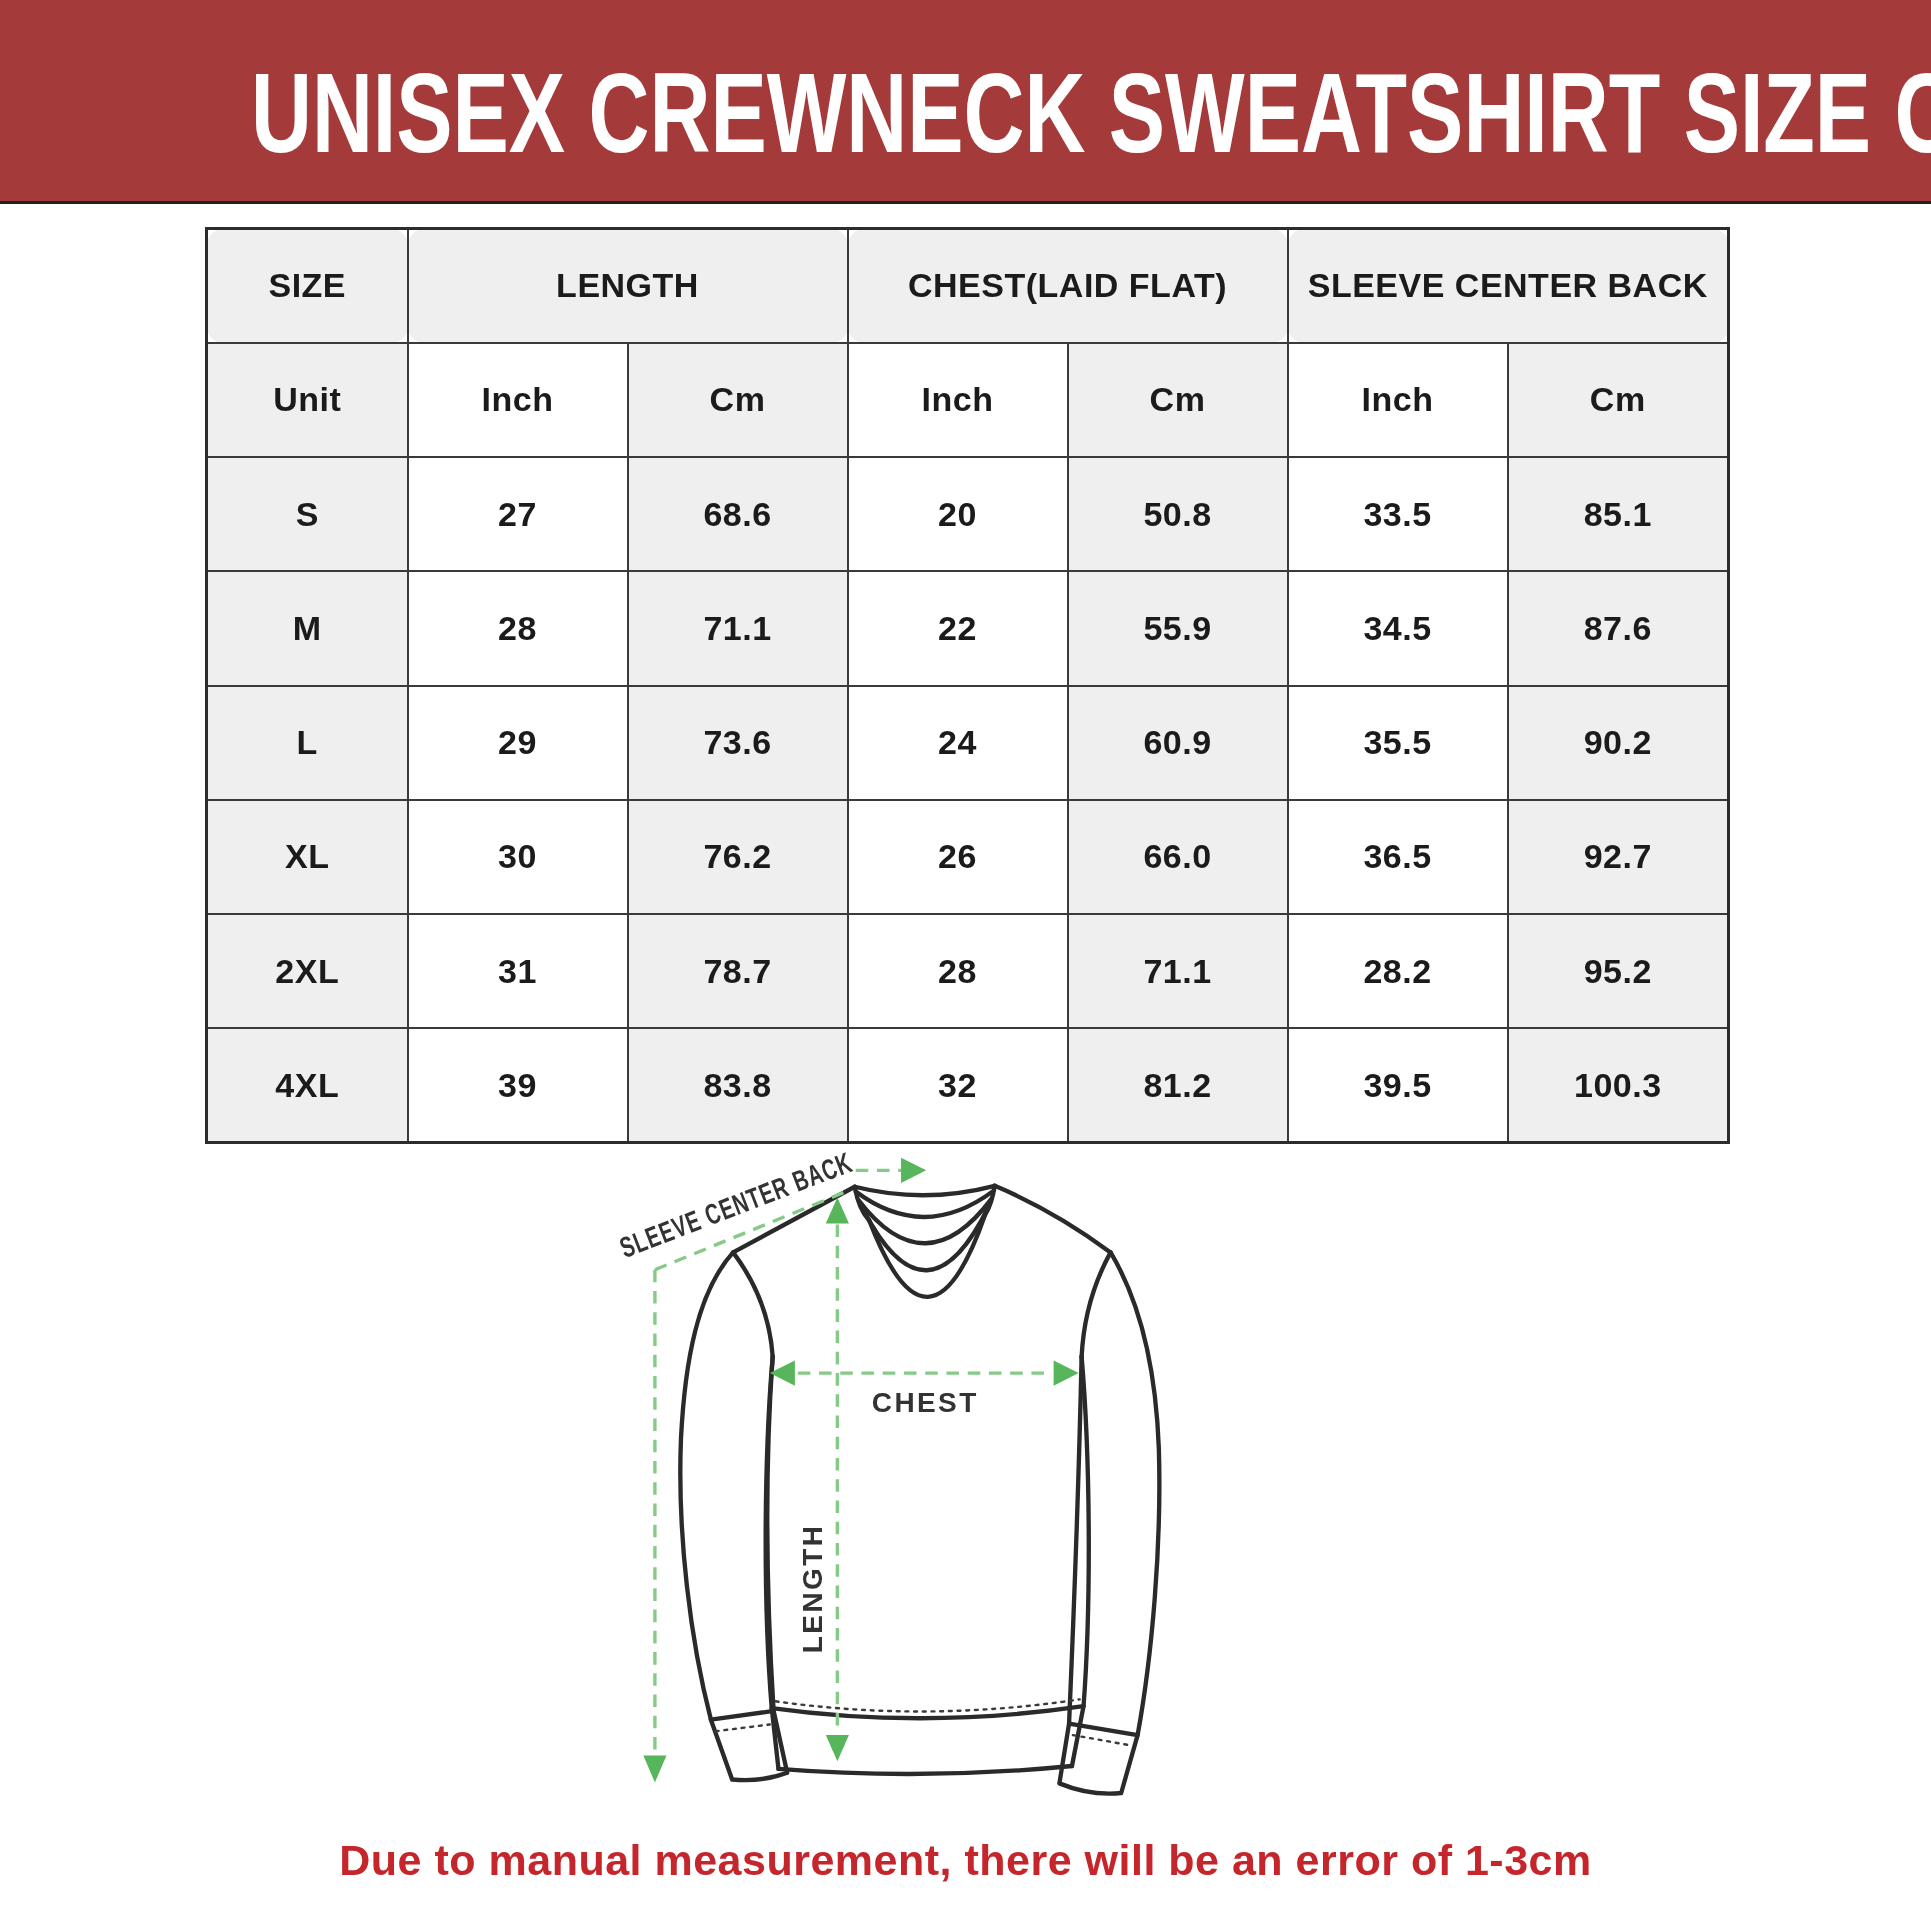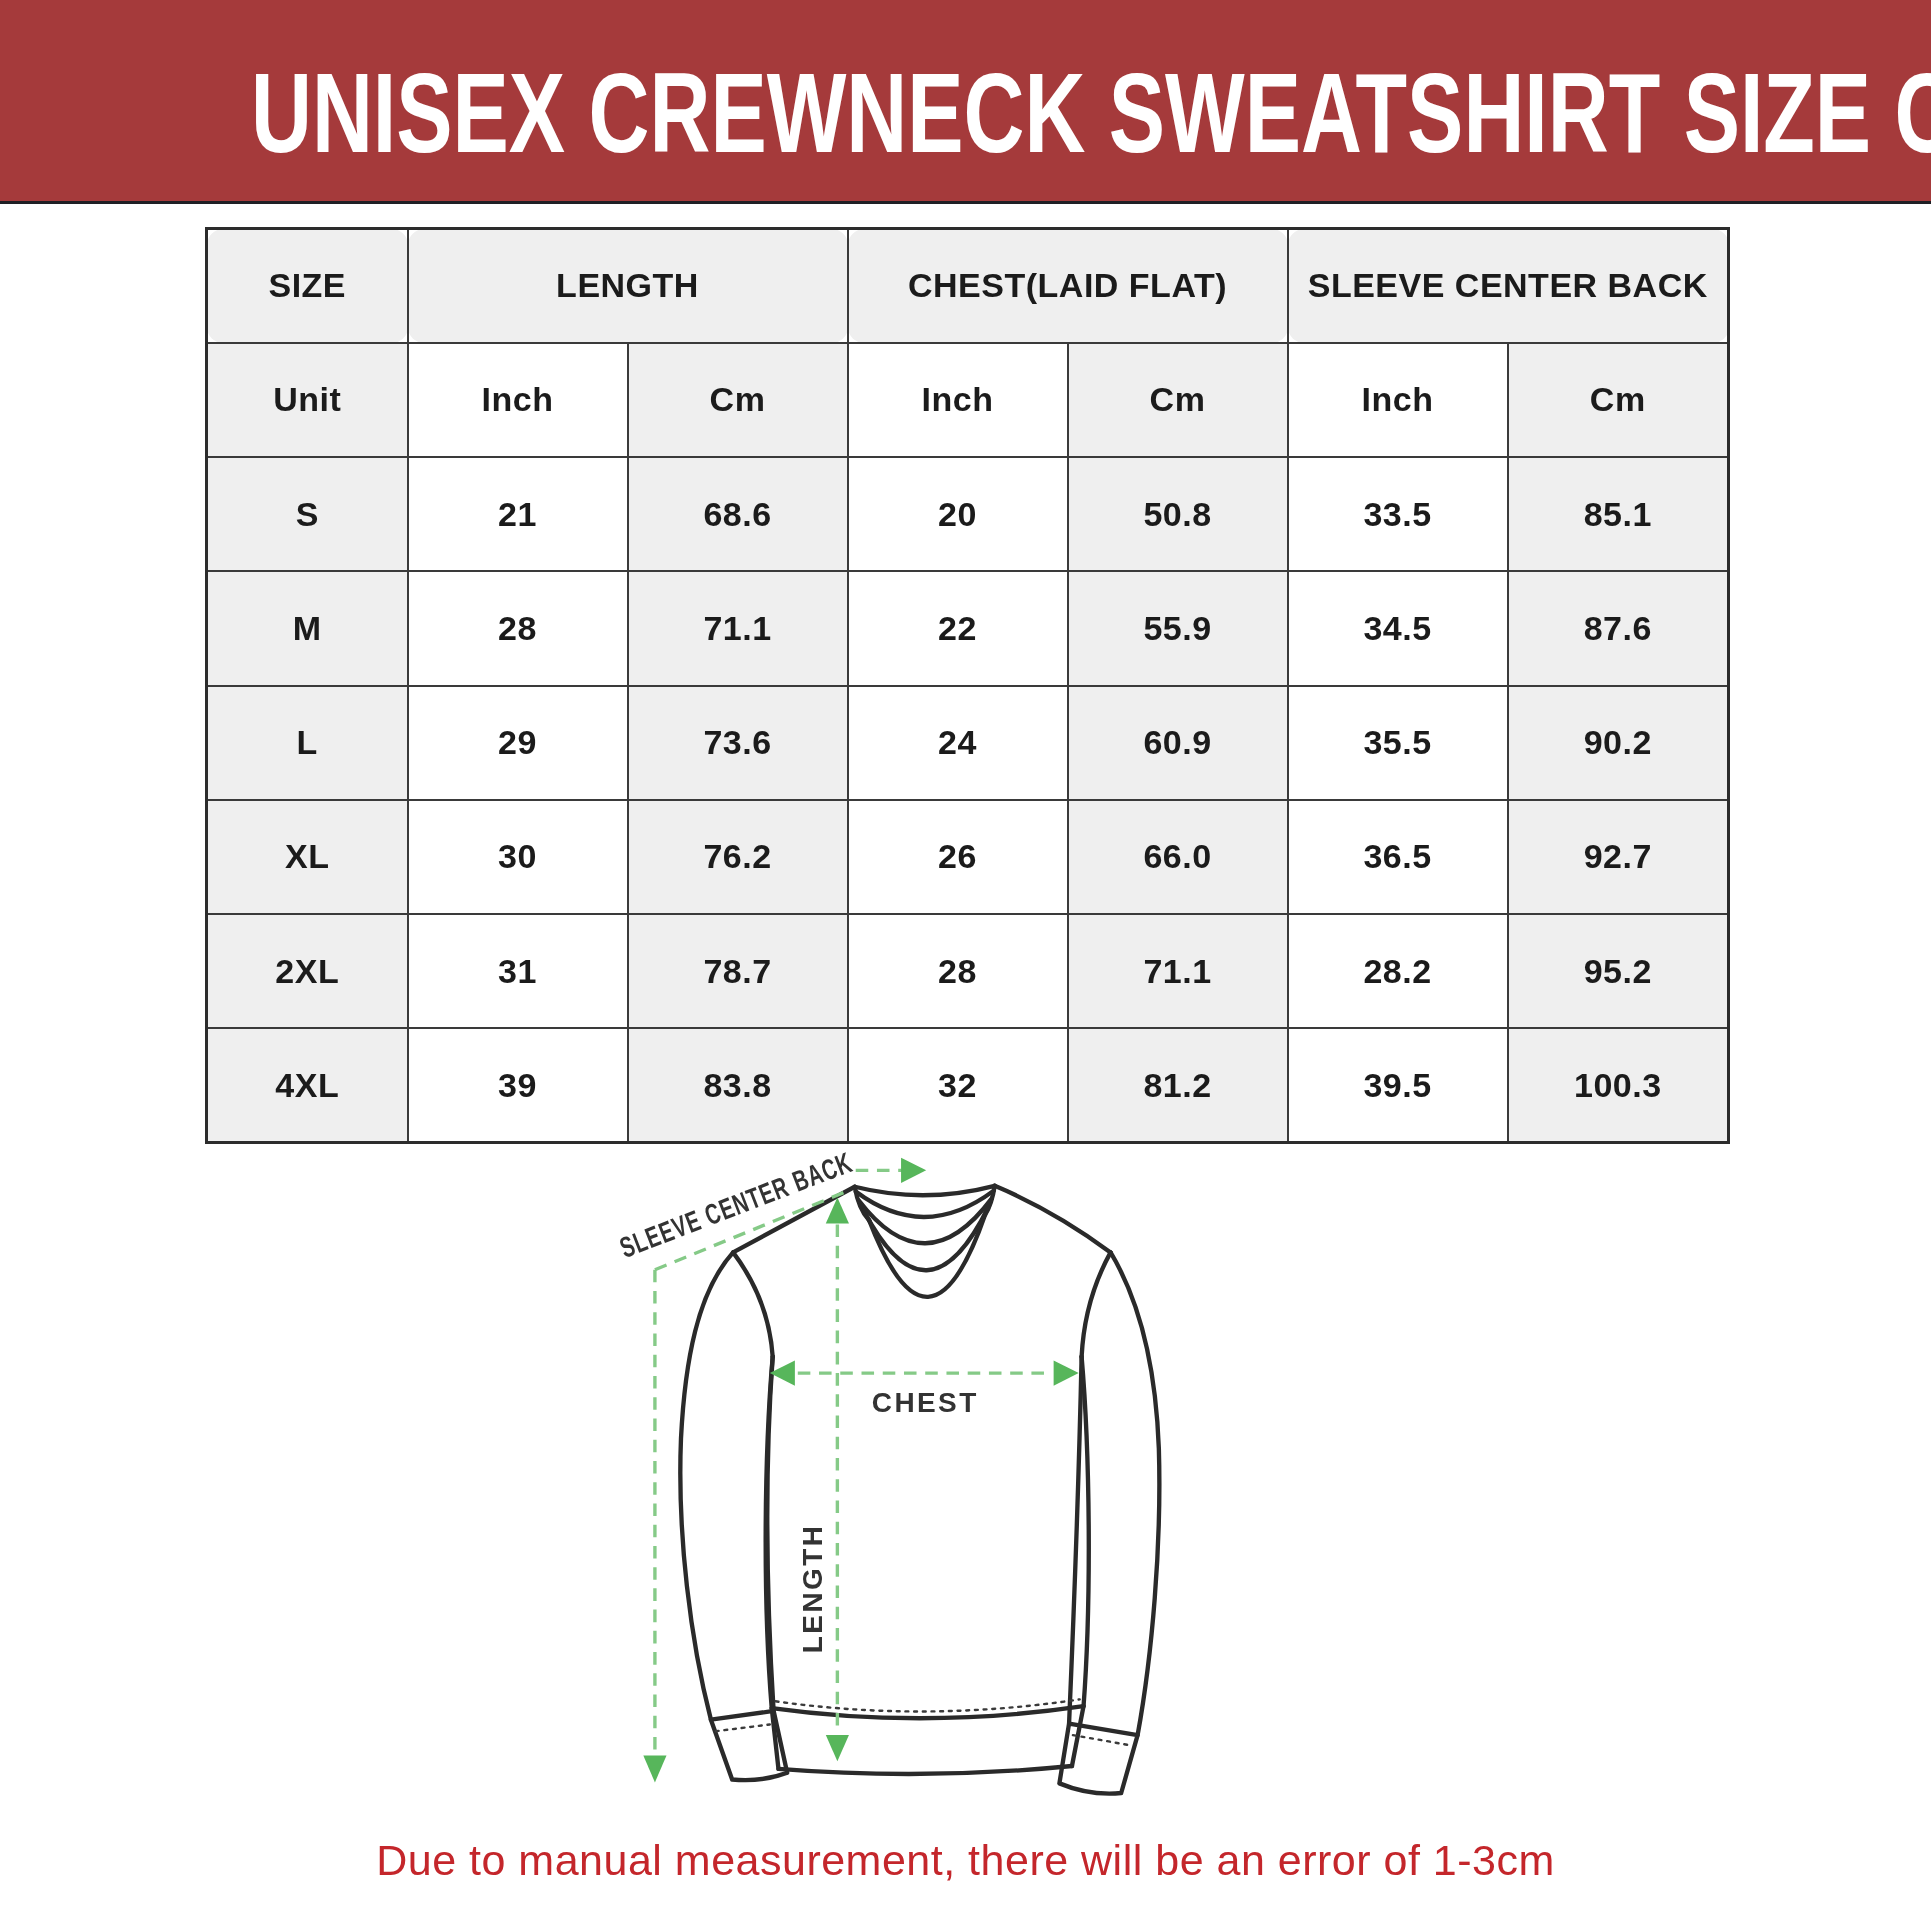--- a/index.html
+++ b/index.html
@@ -22,21 +22,21 @@
   .size-table .ghead th{background:#efefef;border-radius:16px;}
   .size-table td:nth-child(odd){background:#efefef;}
   .size-table td:nth-child(even){background:#ffffff;}
 
   
   .diagram{position:absolute;left:541px;top:1120px;width:753px;height:734px;}
   .diagram text{font-family:"Liberation Sans",sans-serif;font-weight:bold;fill:#333333;}
 
   
   .footnote{position:absolute;left:0;right:0;top:1836px;text-align:center;
-        font-weight:normal;font-size:43px;color:#c4262b;letter-spacing:0.5px;}
+        font-weight:bold;font-size:43px;color:#c4262b;letter-spacing:0.5px;}
 </style>
 </head>
 <body>
 
 <div class="page">
 
   <div class="band">
     <div class="band-title">UNISEX CREWNECK SWEATSHIRT SIZE CHART</div>
   </div>
 
@@ -61,21 +61,21 @@
       <td>Unit</td>
       <td>Inch</td>
       <td>Cm</td>
       <td>Inch</td>
       <td>Cm</td>
       <td>Inch</td>
       <td>Cm</td>
     </tr>
     <tr>
       <td>S</td>
-      <td>21</td>
+      <td>27</td>
       <td>68.6</td>
       <td>20</td>
       <td>50.8</td>
       <td>33.5</td>
       <td>85.1</td>
     </tr>
     <tr>
       <td>M</td>
       <td>28</td>
       <td>71.1</td>

